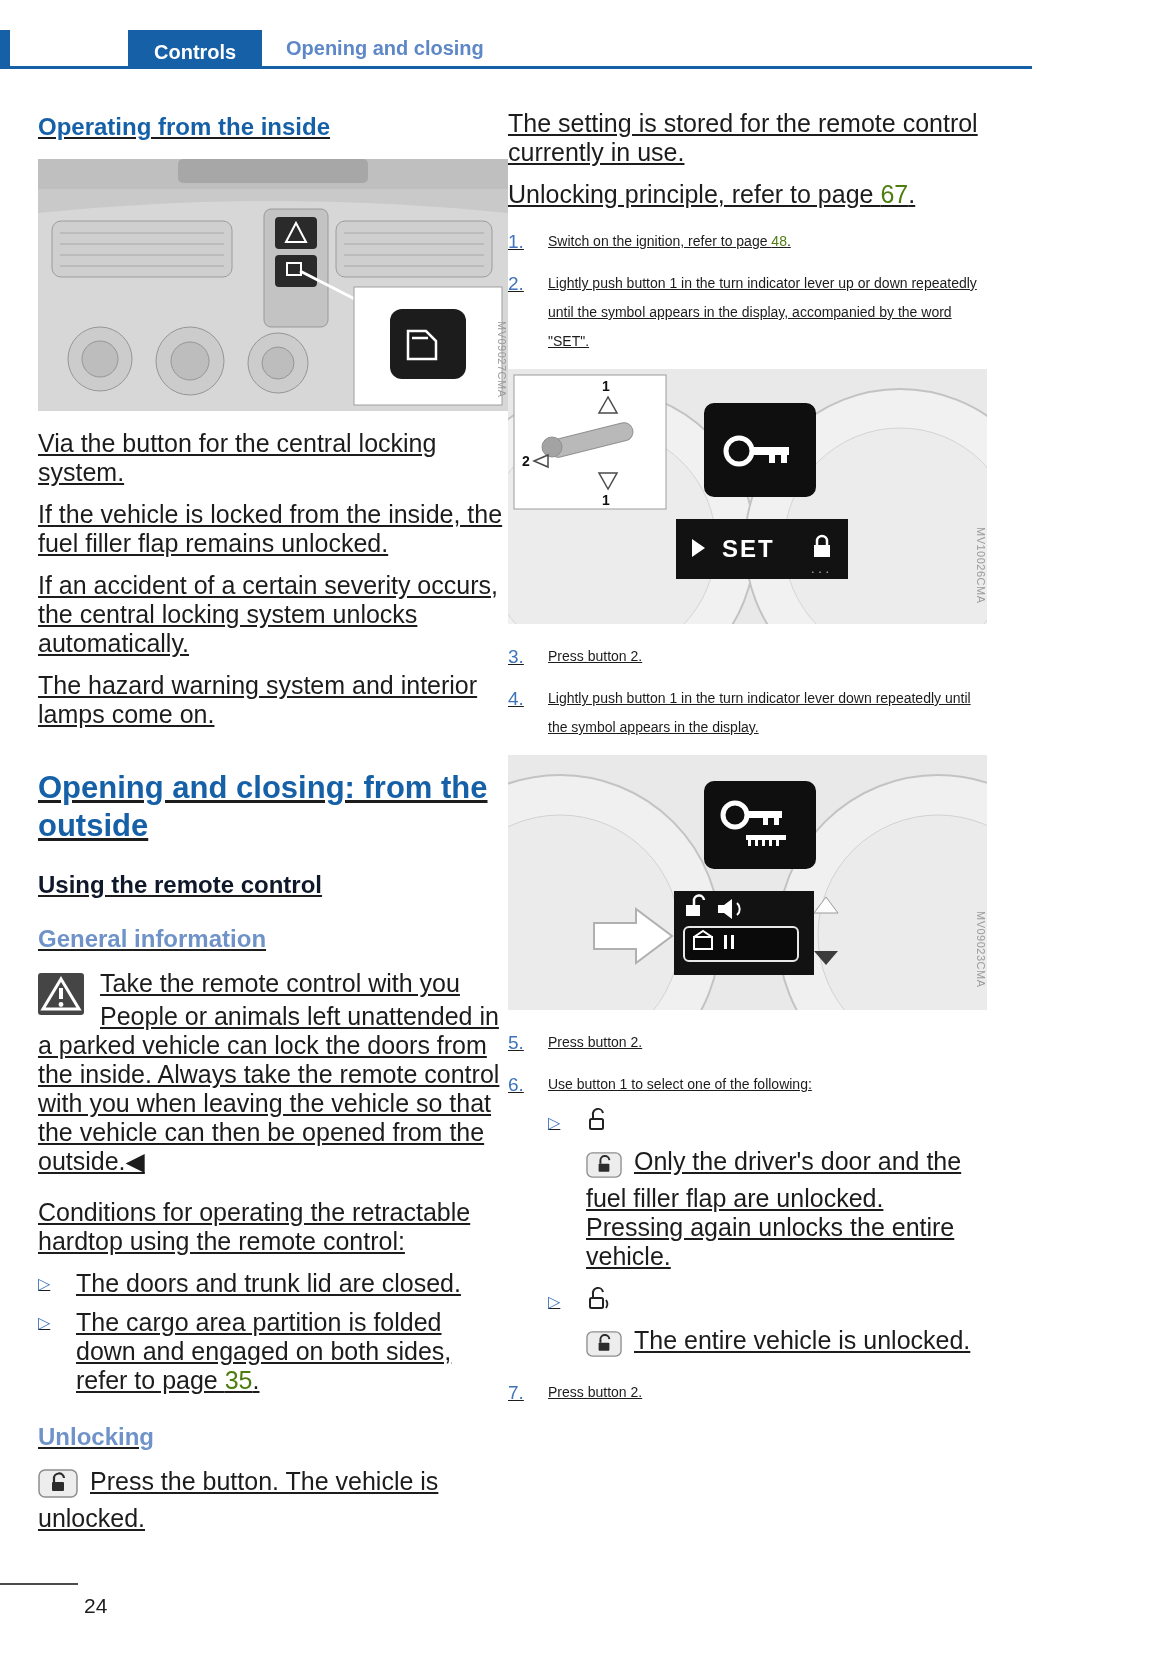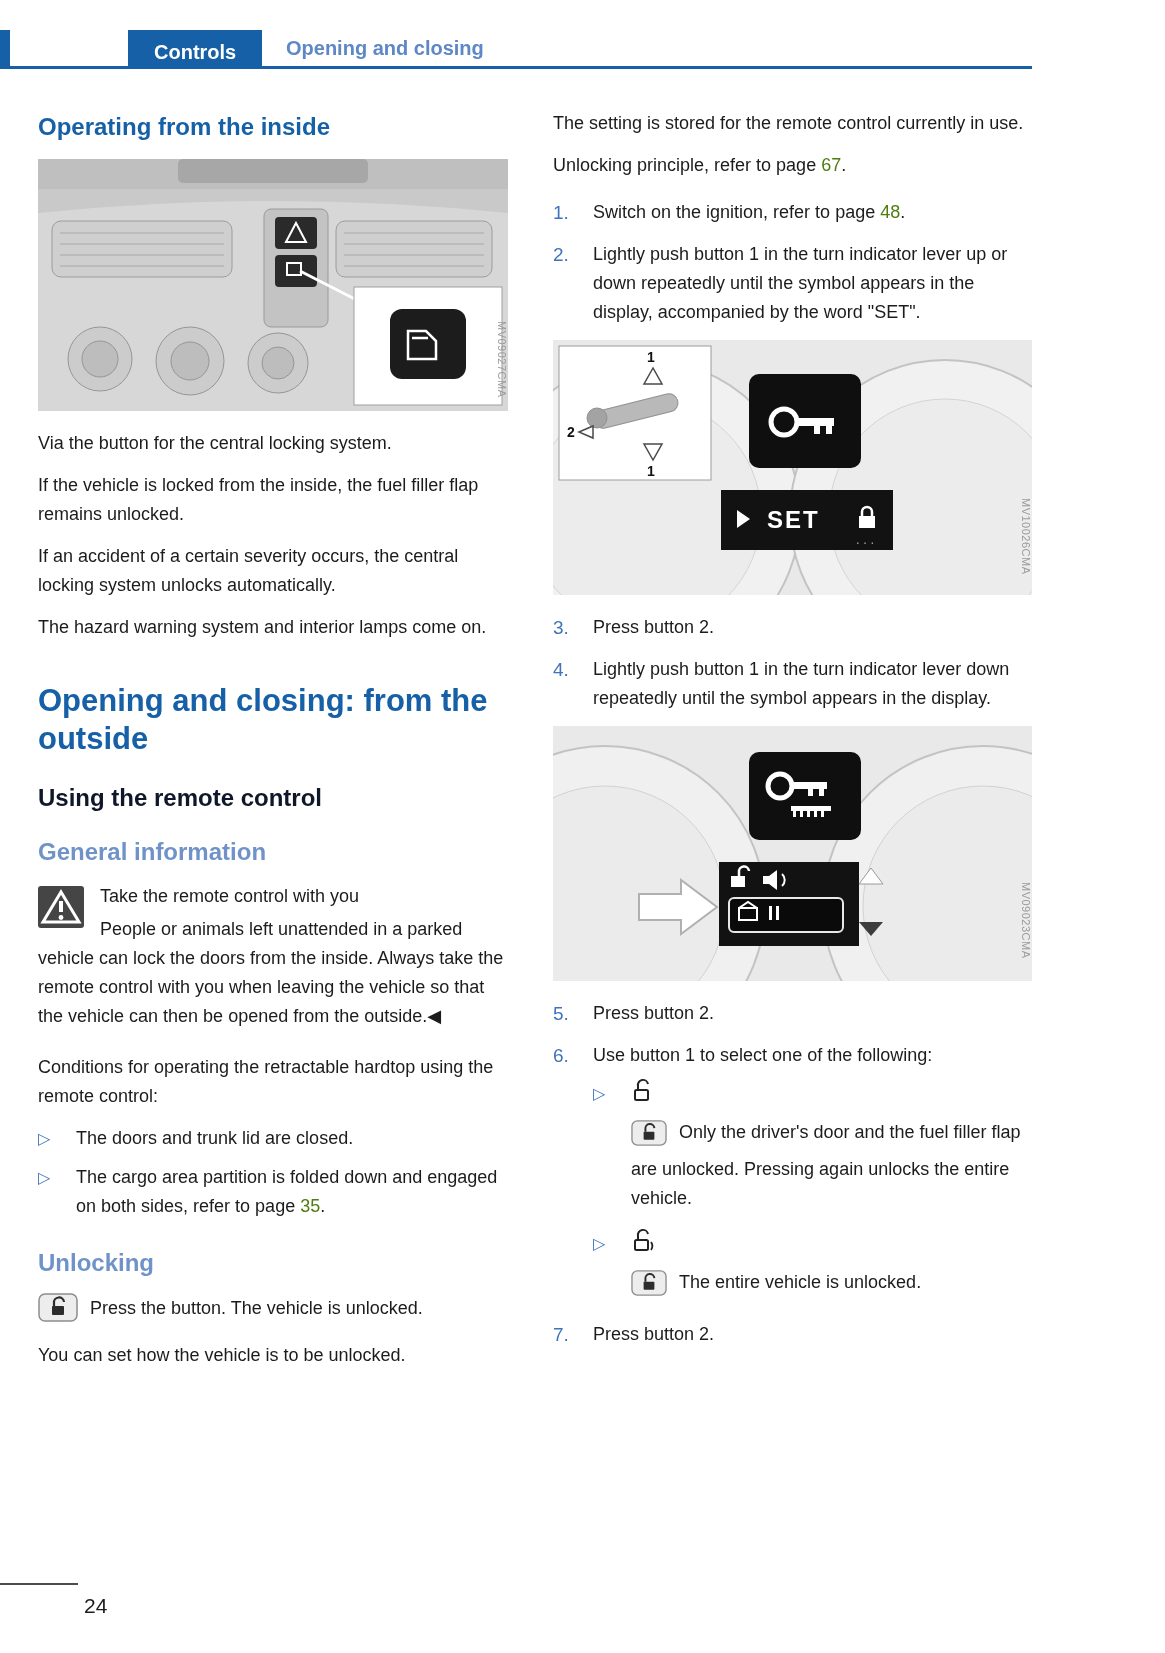--- a/index.html
+++ b/index.html
@@ -16,25 +16,25 @@
 
   
   .header { position:relative; margin:30px 133px 0 0; height:39px; border-bottom:3px solid #1560a7; }
   .edge-notch { position:absolute; left:0; top:0; width:10px; height:36px; background:#1560a7; }
   .section-tab { position:absolute; left:128px; top:0; height:36px; background:#1560a7; color:#fff;
                  font-weight:bold; font-size:20px; line-height:36px; padding:4px 26px; }
   .chapter-label { position:absolute; left:286px; top:0; height:36px; line-height:36px;
                    color:#5d87c6; font-weight:bold; font-size:20px; }
 
   
-  main { display:flex; gap:45px; padding:40px 133px 0 38px; }
+  main { display:flex; padding:40px 133px 0 38px;text-decoration:underline; }
   .colL { flex:0 0 470px; width:470px; }
   .colR { flex:0 0 479px; width:479px; }
 
-  p, .btxt, .opt-text { font-size:18px; line-height:29px; }
+  p, .btxt, .opt-text { font-size:25px; line-height:29px; }
   p { margin:0 0 13px; }
 
   .h-main  { color:#1560a7; font-size:24px; font-weight:bold; margin:4px 0 18px; }
   .h-big   { color:#1560a7; font-size:31px; font-weight:bold; line-height:38px; margin:40px 0 26px; }
   .h-sub   { color:#0f172a; font-size:24px; font-weight:bold; margin:0 0 26px; }
   .h-light { color:#6f93c8; font-size:24px; font-weight:bold; margin:6px 0 16px; }
 
   .pagelink { color:#4d7c0f; text-decoration:none; cursor:pointer; }
 
   
@@ -49,21 +49,21 @@
   .hint-body { margin:0; }
 
   
   .bullet { display:flex; margin:0 0 10px; }
   .marker { width:38px; flex:0 0 38px; color:#3f74ba; font-size:16px; line-height:29px; }
   .btxt { flex:1; }
 
   
   .step { display:flex; margin:0 0 13px; }
   .step .num { width:40px; flex:0 0 40px; color:#3f74ba; font-size:19px; line-height:29px; }
-  .step .txt { flex:1; font-size:18px; line-height:29px; }
+  .step .txt { flex:1; font-size:14px; line-height:29px; }
 
   .opt-head { display:flex; align-items:center; margin:8px 0 10px 40px; }
   .opt-head .marker { width:38px; flex:0 0 38px; }
   .opt-text { margin:0 0 15px 78px; }
 
   .btn-icon { display:inline-block; vertical-align:-8px; margin-right:12px; }
 
   .icon-line { margin-bottom:10px; }
 
   
@@ -171,21 +171,20 @@
 
       <p class="icon-line">
         <span class="btn-icon">
           <svg width="40" height="29" viewBox="0 0 40 29">
             <rect x="1" y="1" width="38" height="27" rx="6" fill="#ededed" stroke="#8d8d8d" stroke-width="1.5"></rect>
             <rect x="14" y="13" width="12" height="9" rx="1" fill="#2c2c2c"></rect>
             <path d="M16,13 v-3 a5,5 0 0 1 10,-1" fill="none" stroke="#2c2c2c" stroke-width="2.2"></path>
           </svg>
         </span><span>Press the button. The vehicle is unlocked.</span>
       </p>
-      <p>You can set how the vehicle is to be unlocked.</p>
 
     </section>
 
     <section class="colR">
 
       <p>The setting is stored for the remote control currently in use.</p>
       <p style="margin-bottom:18px">
         <span>Unlocking principle, refer to page </span><a class="pagelink">67</a><span>.</span>
       </p>
 

